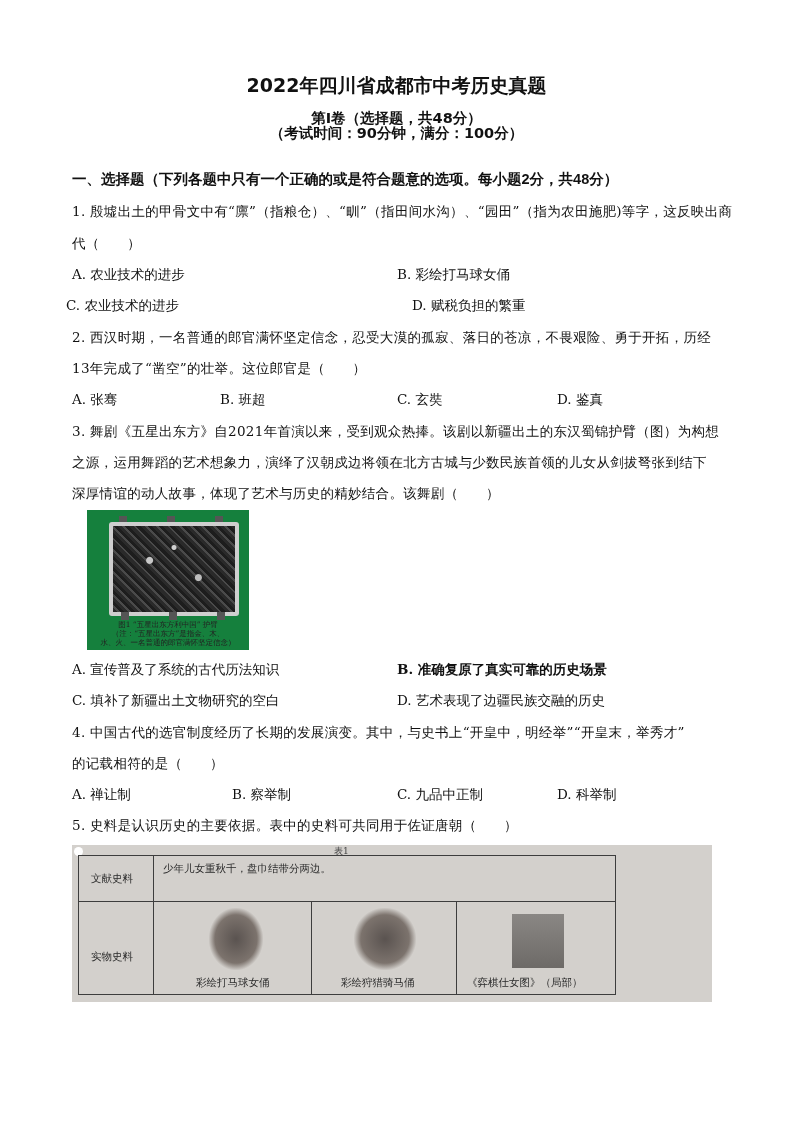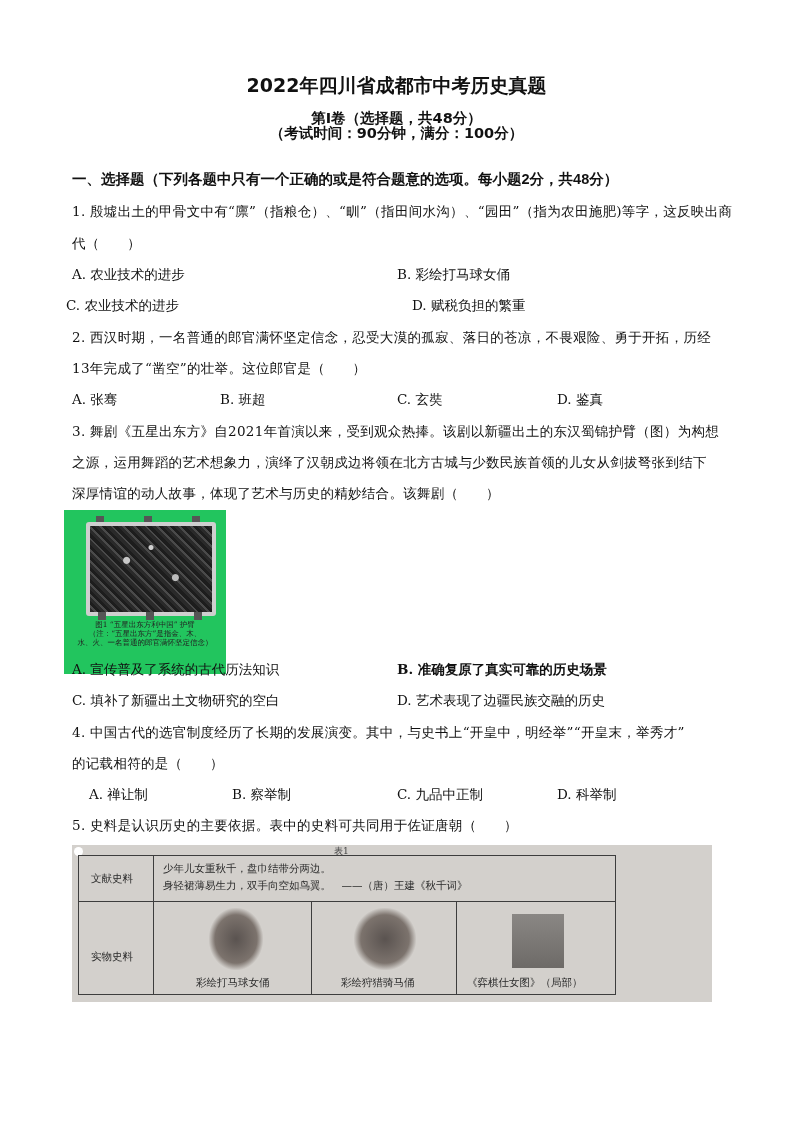--- a/index.html
+++ b/index.html
@@ -4,21 +4,21 @@
 <style>
   html, body { margin: 0; padding: 0; background: #ffffff; }
   body { width: 793px; height: 1122px; position: relative; overflow: hidden;
          font-family: "DejaVu Serif", "Liberation Serif", serif; color: #111; }
   .abs { position: absolute; white-space: nowrap; }
   .title { font-family: "DejaVu Sans", "Liberation Sans", sans-serif; font-weight: bold; font-size: 19px; left: 0; width: 793px; text-align: center; top: 73px; }
   .sub { font-family: "DejaVu Sans", sans-serif; font-weight: bold; font-size: 14.5px; left: 0; width: 793px; text-align: center; }
   .section { font-family: Liberation Sans, sans-serif; font-weight: bold; font-size: 14.5px; left: 72px; top: 170px; }
   .line { font-size: 13.5px; left: 72px; letter-spacing: 0.3px; }
   .opt { font-size: 13.5px; }
-  .figure { position: absolute; left: 64px; top: 510px; width: 162px; height: 164px; background: #22c55e; overflow: hidden; }
+  .figure { position: absolute; left: 87px; top: 510px; width: 162px; height: 140px; background: #15803d; overflow: hidden; }
   .fig-panel { position: absolute; left: 22px; top: 12px; width: 122px; height: 86px; background:
       radial-gradient(circle at 30% 40%, #c8c8c8 0 3px, transparent 4px),
       radial-gradient(circle at 70% 60%, #bdbdbd 0 3px, transparent 4px),
       radial-gradient(circle at 50% 25%, #d0d0d0 0 2px, transparent 3px),
       repeating-linear-gradient(45deg, #2a2a2a 0 3px, #4a4a4a 3px 5px, #1d1d1d 5px 8px);
       border: 4px solid #cfcfcf; border-radius: 3px; }
   .fig-tab { position: absolute; width: 8px; height: 8px; background: #555; }
   .fig-cap { position: absolute; left: 4px; width: 154px; font-size: 7.5px; text-align: center; line-height: 10px; color: #222; white-space: nowrap; }
   .table-photo { position: absolute; left: 72px; top: 845px; width: 640px; height: 157px; background: #d3d0cc; }
   .tbl-label { position: absolute; font-size: 9px; color: #444; left: 262px; top: 0px; }
@@ -69,39 +69,38 @@
   <div class="fig-cap" style="top:128px;">水、火、一名普通的郎官满怀坚定信念）</div>
 </div>
 
 <div class="abs opt" style="left:72px; top:661px;"><span>A.</span> <span>宣传普及了系统的古代历法知识</span></div>
 <div class="abs opt" style="left:397px; top:661px;font-weight:bold;"><span>B.</span> <span>准确复原了真实可靠的历史场景</span></div>
 <div class="abs opt" style="left:72px; top:692px;"><span>C.</span> <span>填补了新疆出土文物研究的空白</span></div>
 <div class="abs opt" style="left:397px; top:692px;"><span>D.</span> <span>艺术表现了边疆民族交融的历史</span></div>
 
 <div class="abs line" style="top:724px;">4. 中国古代的选官制度经历了长期的发展演变。其中，与史书上“开皇中，明经举”“开皇末，举秀才”</div>
 <div class="abs line" style="top:755px;">的记载相符的是（　　）</div>
-<div class="abs opt" style="left:72px; top:786px;margin-left:17px;"><span>A.</span> <span>禅让制</span></div>
+<div class="abs opt" style="left:72px; top:786px;"><span>A.</span> <span>禅让制</span></div>
 <div class="abs opt" style="left:232px; top:786px;"><span>B.</span> <span>察举制</span></div>
 <div class="abs opt" style="left:397px; top:786px;"><span>C.</span> <span>九品中正制</span></div>
 <div class="abs opt" style="left:557px; top:786px;"><span>D.</span> <span>科举制</span></div>
 
 <div class="abs line" style="top:817px;">5. 史料是认识历史的主要依据。表中的史料可共同用于佐证唐朝（　　）</div>
 
 <div class="table-photo">
   <div class="corner-dot"></div>
   <div class="tbl-label">表1</div>
   <div class="tbl-grid">
     <div class="vline" style="left:74px;"></div>
     <div class="hline" style="top:45px;"></div>
     <div class="vline" style="left:232px; top:45px;"></div>
     <div class="vline" style="left:377px; top:45px;"></div>
 
     <div class="cell-text" style="left:12px; top:16px;">文献史料</div>
     <div class="cell-text" style="left:84px; top:6px;">少年儿女重秋千，盘巾结带分两边。</div>
-    <div class="cell-text" style="left:84px; top:23px;">身轻裙薄易生力，双手向空如鸟翼。　——（唐）王建《秋千词》</div>
 
     <div class="cell-text" style="left:12px; top:94px;">实物史料</div>
 
     <div class="artifact" style="left:130px; top:52px; width:54px; height:62px;"></div>
     <div class="cell-text" style="left:117px; top:120px;">彩绘打马球女俑</div>
 
     <div class="artifact" style="left:275px; top:52px; width:62px; height:62px;"></div>
     <div class="cell-text" style="left:262px; top:120px;">彩绘狩猎骑马俑</div>
 
     <div class="painting" style="left:433px; top:58px; width:52px; height:54px;"></div>

